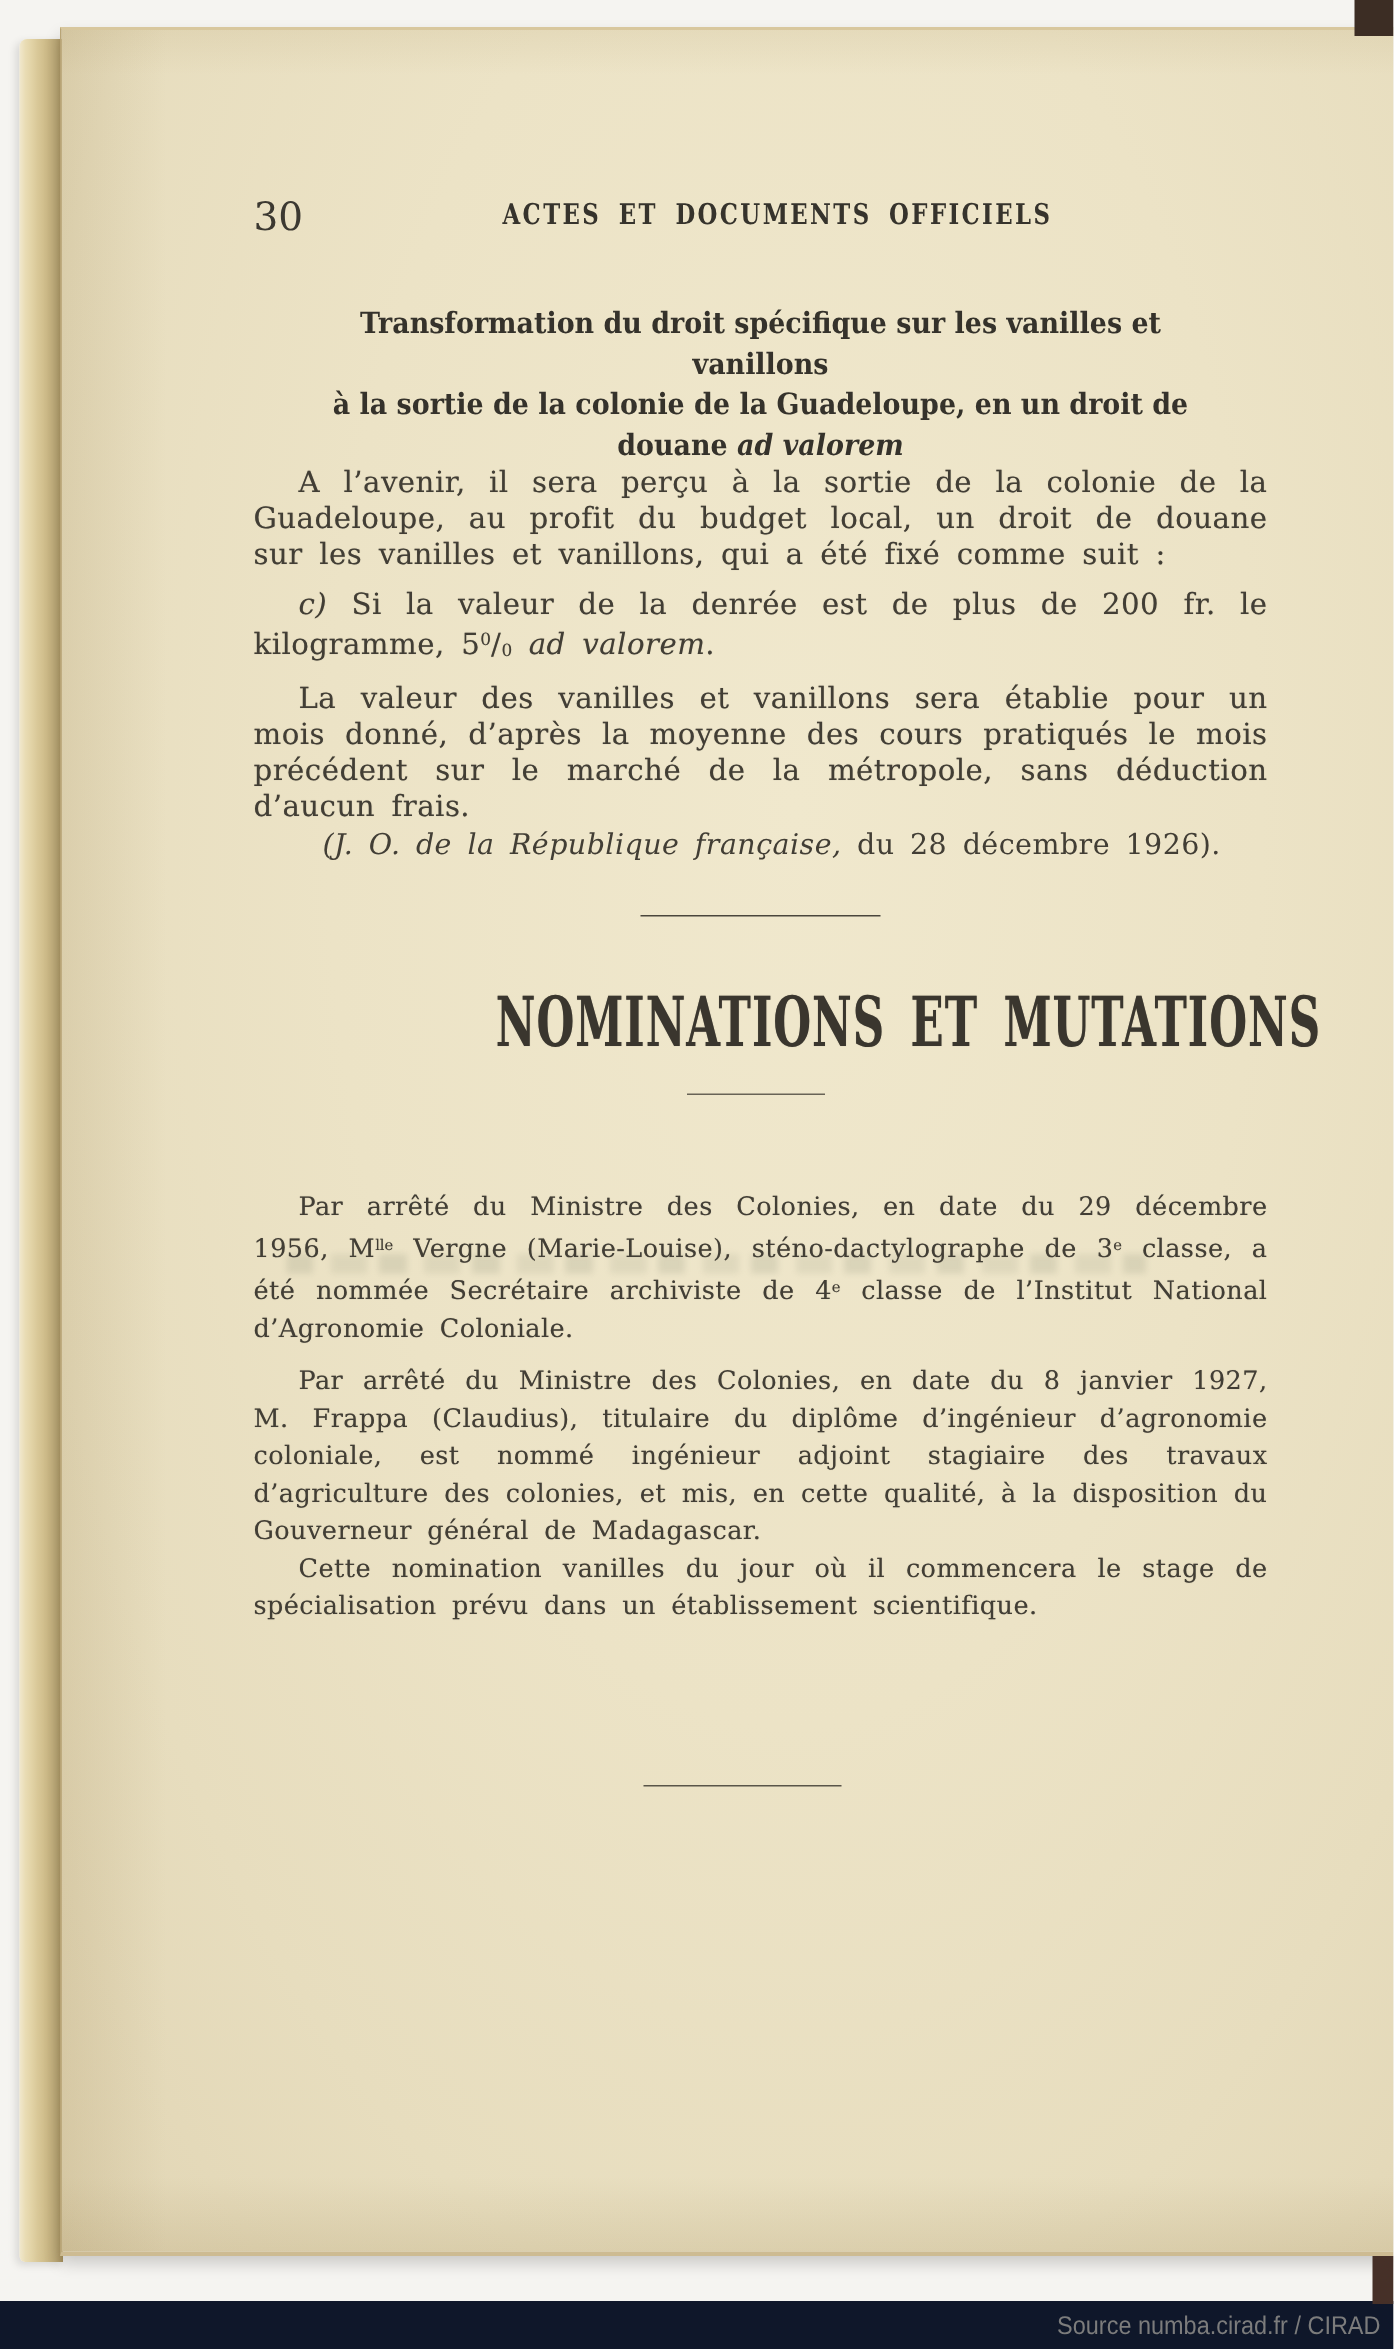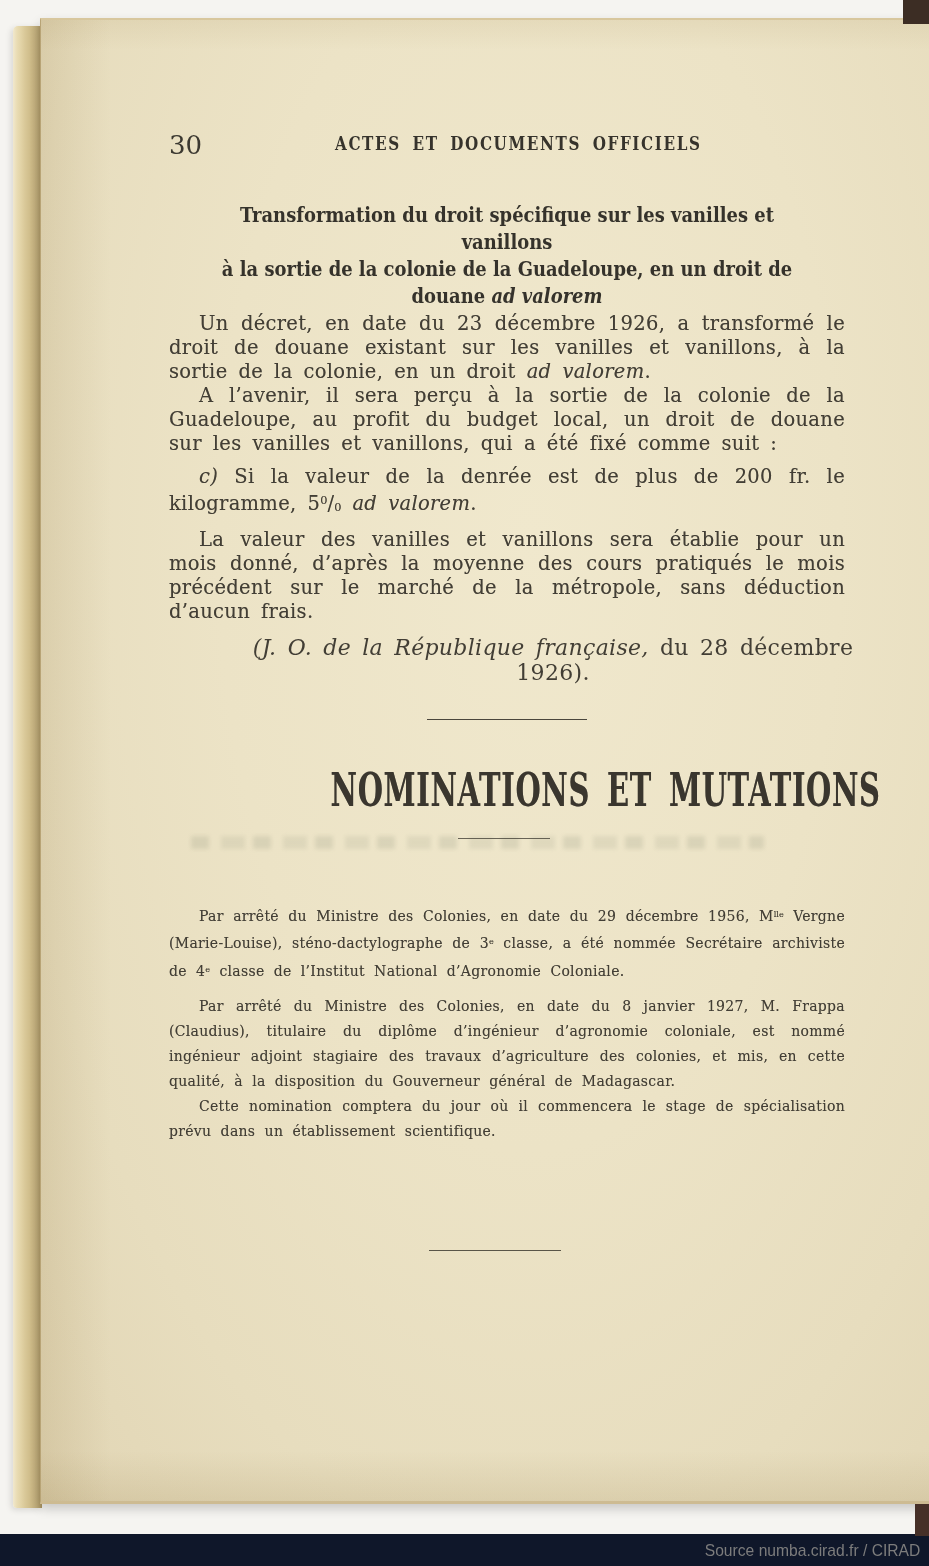--- a/index.html
+++ b/index.html
@@ -106,23 +106,23 @@
     line-height: 24px;
     letter-spacing: 0.3px;
     word-spacing: 4.5px;
     text-shadow: 0 0 0.5px rgba(62,58,48,0.45);
   }
   .para-first { margin-top: 2px; }
   .rate-item { margin-top: 9px; }
   .para-value { margin-top: 8px; }
 
   .citation {
-    margin-top: 11px;
-    text-align: center;
-    font-size: 22px;
+    margin-top: 1px;
+    text-align: left;
+    font-size: 19px;
     line-height: 25px;
     letter-spacing: 0.3px; word-spacing: 4px;
     transform: translateX(46px);
   }
 
   .rule-long {
     width: 160px; height: 0;
     border-top: 1.5px solid #4a463c;
     margin: 34px auto 0;
   }
@@ -152,21 +152,21 @@
     color: #3a362e;
     transform: scale(0.63, 1);
     transform-origin: center;
     text-shadow: 0 0 0.6px rgba(58,54,46,0.5);
   }
 
   .noms-para {
     margin: 0;
     text-align: justify;
     text-indent: 30px;
-    font-size: 14px;
+    font-size: 17px;
     line-height: 25px;
     letter-spacing: 0.3px;
     word-spacing: 4.5px;
     text-shadow: 0 0 0.5px rgba(62,58,48,0.45);
   }
   .noms-1 { margin-top: 63px; }
   .noms-2 { margin-top: 10px; }
 
   .sup { font-size: 0.58em; vertical-align: 0.52em; letter-spacing: 0; }
   .sub { font-size: 0.58em; vertical-align: -0.12em; letter-spacing: 0; }
@@ -198,40 +198,39 @@
     <div class="header-row">
       <span class="page-number">30</span>
       <span class="running-title">ACTES ET DOCUMENTS OFFICIELS</span>
     </div>
 
     <div class="article-title">
       <div>Transformation du droit spécifique sur les vanilles et vanillons</div>
       <div><span>à la sortie de la colonie de la Guadeloupe, en un droit de douane </span><span class="it">ad valorem</span></div>
     </div>
 
-    <p class="para para-first"><span>Un décret, en date du 23 décembre 1926, a transformé le droit de douane existant sur les vanilles et vanillons, à la sortie de la colonie, en un droit </span><span class="it">ad valorem</span><span>.</span></p>
     <p class="para"><span>A l’avenir, il sera perçu à la sortie de la colonie de la Guadeloupe, au profit du budget local, un droit de douane sur les vanilles et vanillons, qui a été fixé comme suit :</span></p>
 
     <p class="para rate-item"><span class="it">c)</span><span> Si la valeur de la denrée est de plus de 200 fr. le kilogramme, 5</span><span class="sup">0</span><span>/</span><span class="sub">0</span><span> </span><span class="it">ad valorem</span><span>.</span></p>
 
     <p class="para para-value"><span>La valeur des vanilles et vanillons sera établie pour un mois donné, d’après la moyenne des cours pratiqués le mois précédent sur le marché de la métropole, sans déduction d’aucun frais.</span></p>
 
     <div class="citation"><span class="it">(J. O. de la République française,</span><span> du 28 décembre 1926).</span></div>
 
     <div class="rule-long"></div>
 
     <div class="section-title">
       <span class="section-title-inner">NOMINATIONS ET MUTATIONS</span>
     </div>
 
     <div class="rule-short"></div>
 
     <p class="noms-para noms-1"><span>Par arrêté du Ministre des Colonies, en date du 29 décembre 1956, M</span><span class="sup">lle</span><span> Vergne (Marie-Louise), sténo-dactylographe de 3</span><span class="sup">e</span><span> classe, a été nommée Secrétaire archiviste de 4</span><span class="sup">e</span><span> classe de l’Institut National d’Agronomie Coloniale.</span></p>
     <p class="noms-para noms-2"><span>Par arrêté du Ministre des Colonies, en date du 8 janvier 1927, M. Frappa (Claudius), titulaire du diplôme d’ingénieur d’agronomie coloniale, est nommé ingénieur adjoint stagiaire des travaux d’agriculture des colonies, et mis, en cette qualité, à la disposition du Gouverneur général de Madagascar.</span></p>
-    <p class="noms-para"><span>Cette nomination comptera du jour où il commencera le stage de spécialisation prévu dans un établissement scientifique.</span></p>
+    <p class="noms-para"><span>Cette nomination vanilles du jour où il commencera le stage de spécialisation prévu dans un établissement scientifique.</span></p>
 
     <div class="rule-dashed"></div>
 
   </div>
 </div>
 
 <div class="footer-bar">
   <span class="footer-source">Source numba.cirad.fr / CIRAD</span>
 </div>
 

